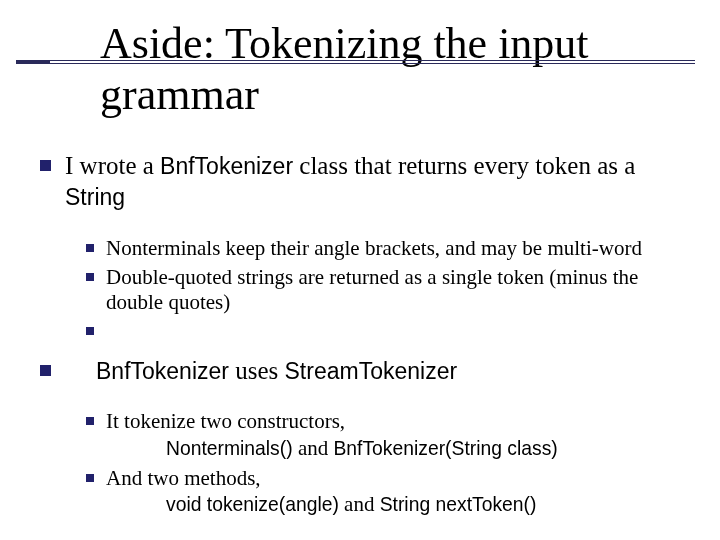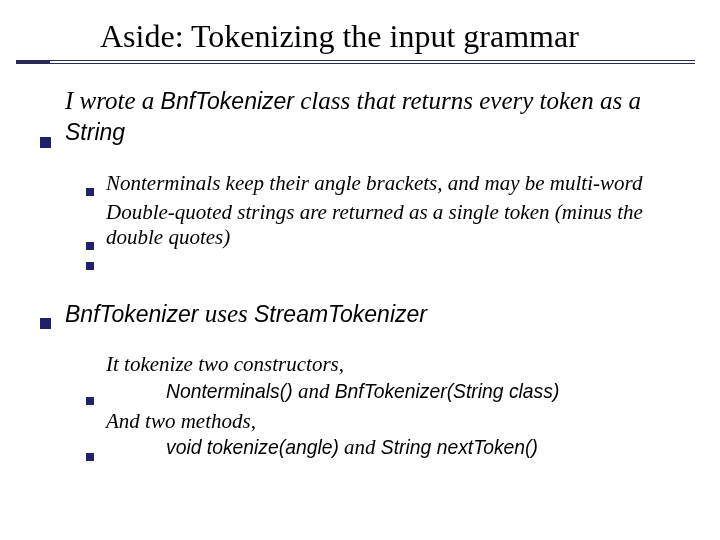--- a/index.html
+++ b/index.html
@@ -9,21 +9,21 @@
     background: #fff;
     font-family: "Times New Roman", Times, serif;
     color: #000;
     overflow: hidden;
     position: relative;
   }
   .title-area {
     padding: 18px 0 0 100px;
   }
   .title {
-    font-size: 32px;
+    font-size: 44px;
     font-weight: normal;
   }
   .title-underline {
     position: absolute;
     top: 60px;
     left: 16px;
     right: 25px;
     height: 4px;
     border-top: 1.5px solid #2a2a5a;
     border-bottom: 1.5px solid #2a2a5a;
@@ -53,22 +53,21 @@
     width: 8px;
     height: 8px;
     background: #21216b;
     flex: 0 0 8px;
     display: inline-block;
     margin-top: 8px;
     margin-right: 12px;
   }
   .row {
     display: flex;
-    align-items: flex-end;
-    font-style: italic;
+    align-items: flex-start;
   }
   .lvl1 {
     font-size: 25px;
     line-height: 1.25;
     margin-bottom: 6px;
   }
   .lvl2 {
     font-size: 21px;
     line-height: 1.2;
     margin-left: 46px;
@@ -80,21 +79,21 @@
   }
   .code {
     font-family: Consolas, "Courier New", monospace;
   }
   .indent-sub {
     padding-left: 60px;
     font-size: 21px;
     line-height: 1.3;
   }
   .sp1 { margin-top: 23px; }
-  .sp2 { margin-top: 28px; }
+  .sp2 { margin-top: 20px; gap: 31px; }
 </style>
 </head>
 <body>
 
 <div class="title-area">
   <div class="title">Aside: Tokenizing the input grammar</div>
 </div>
 <div class="title-underline"></div>
 
 <div class="content">

